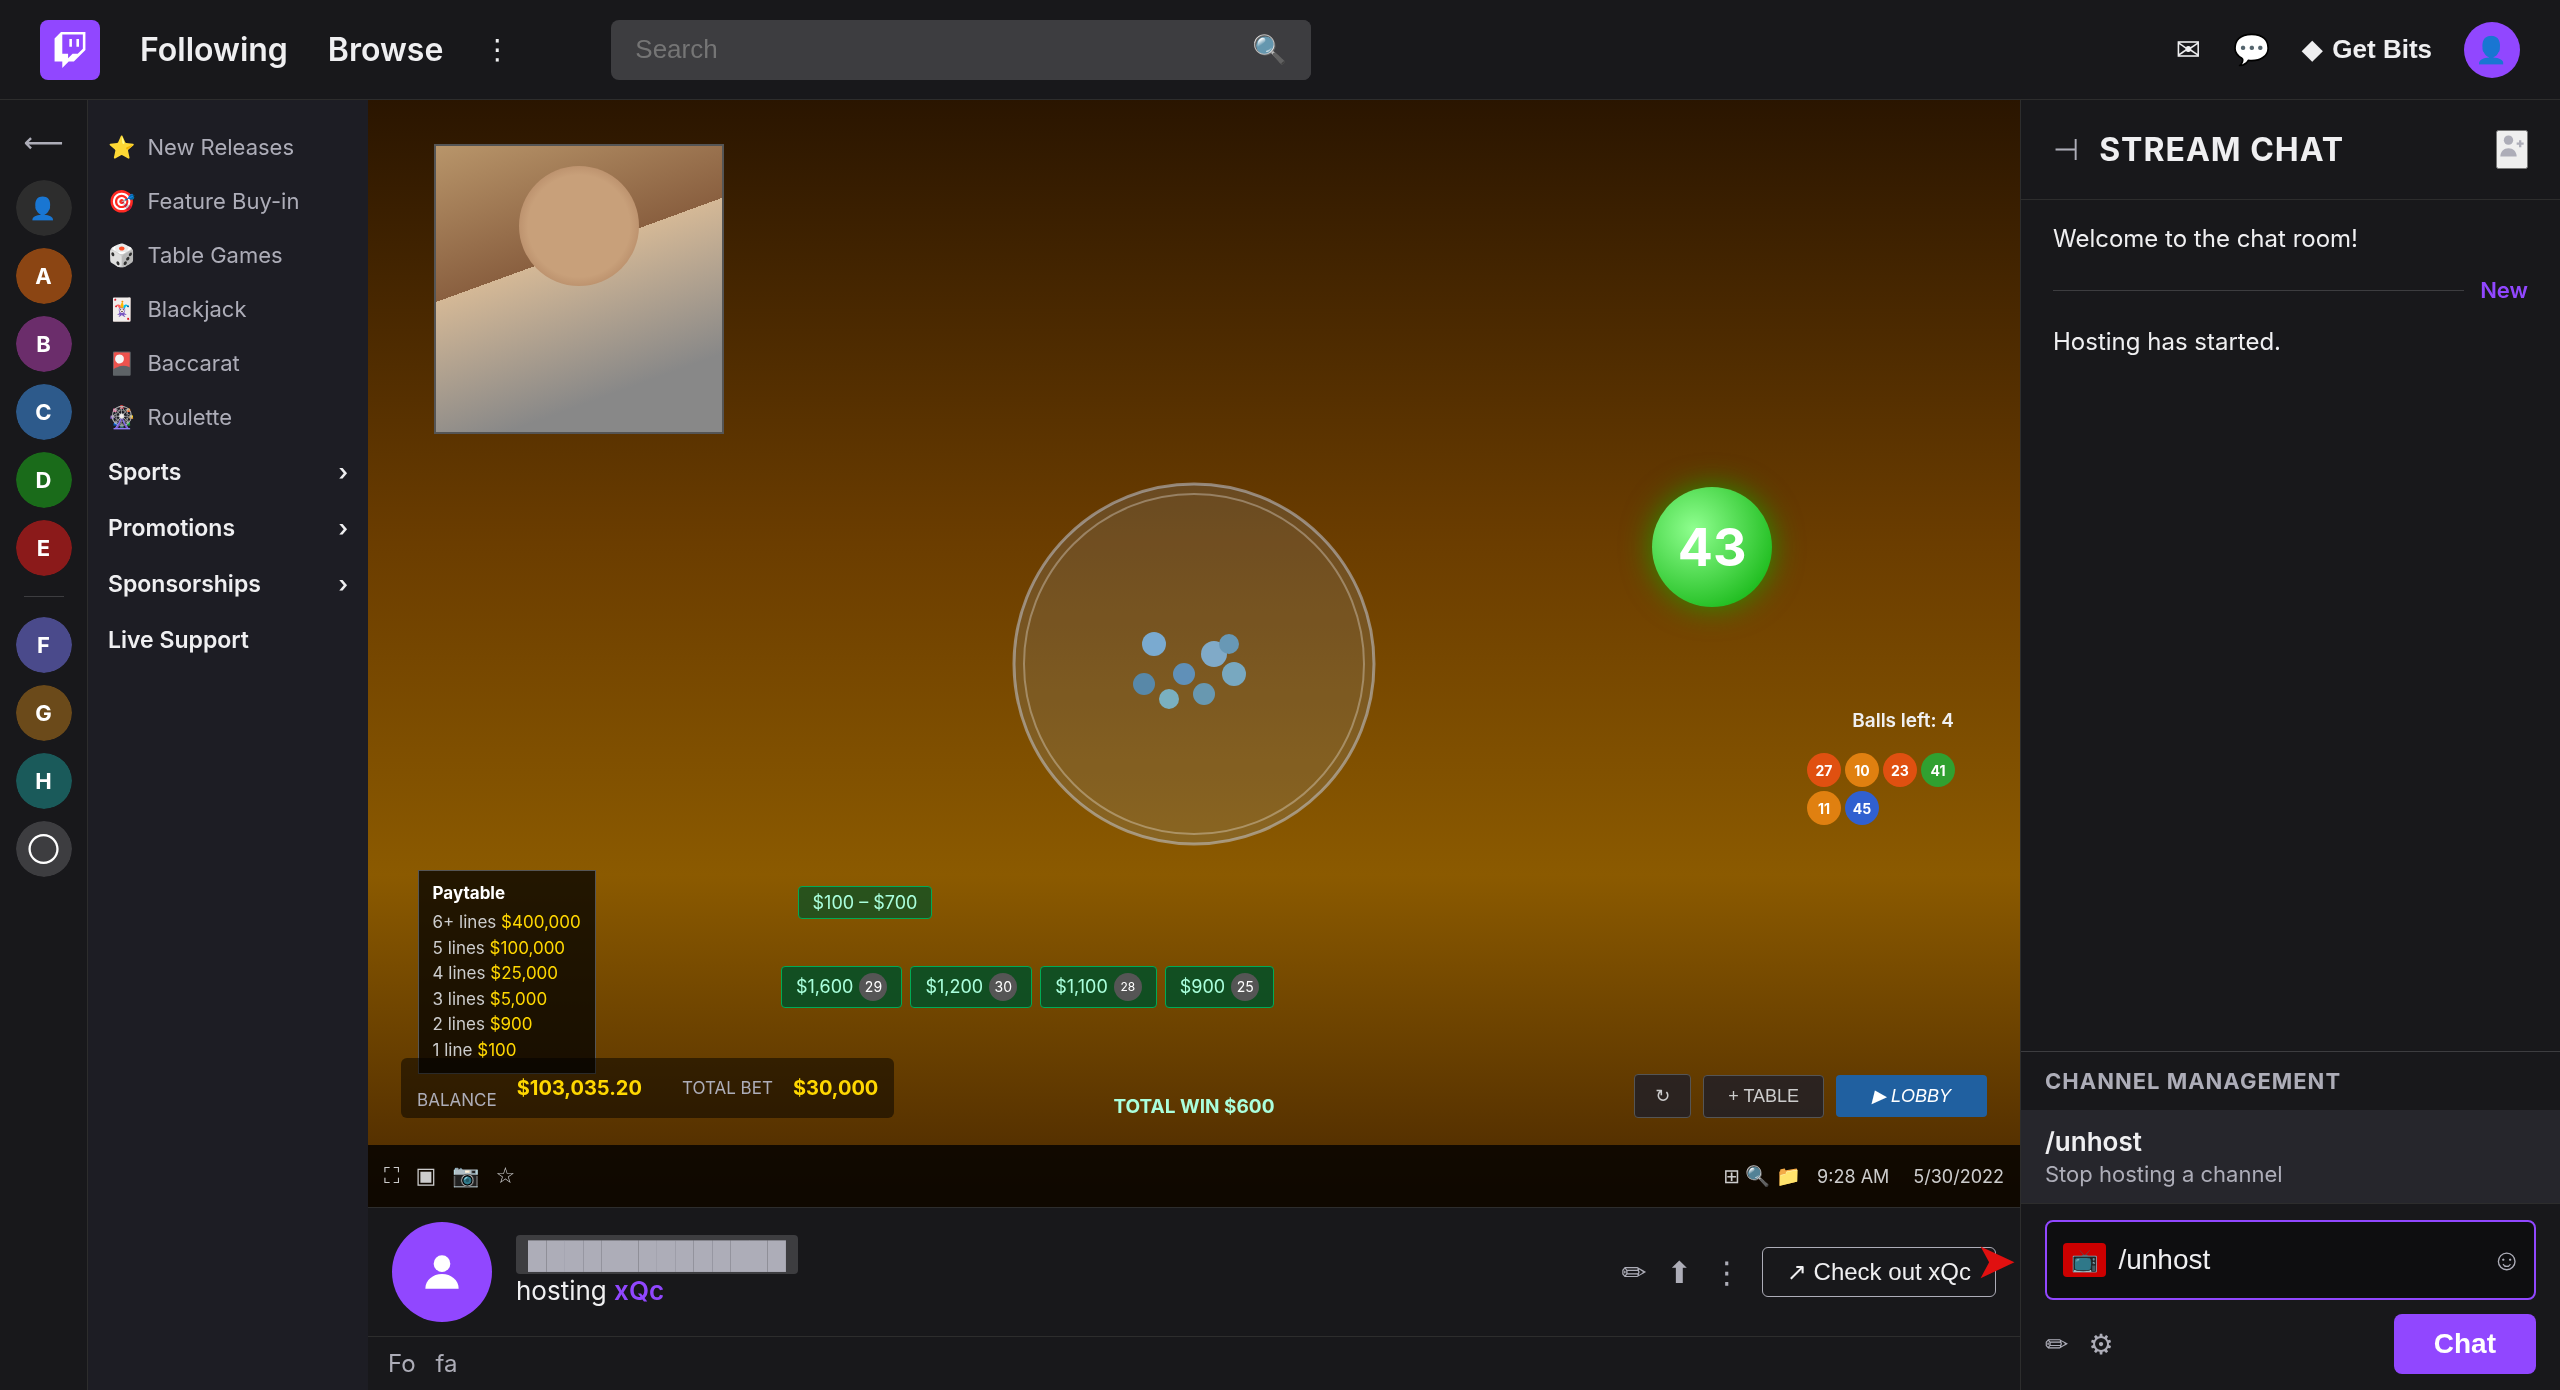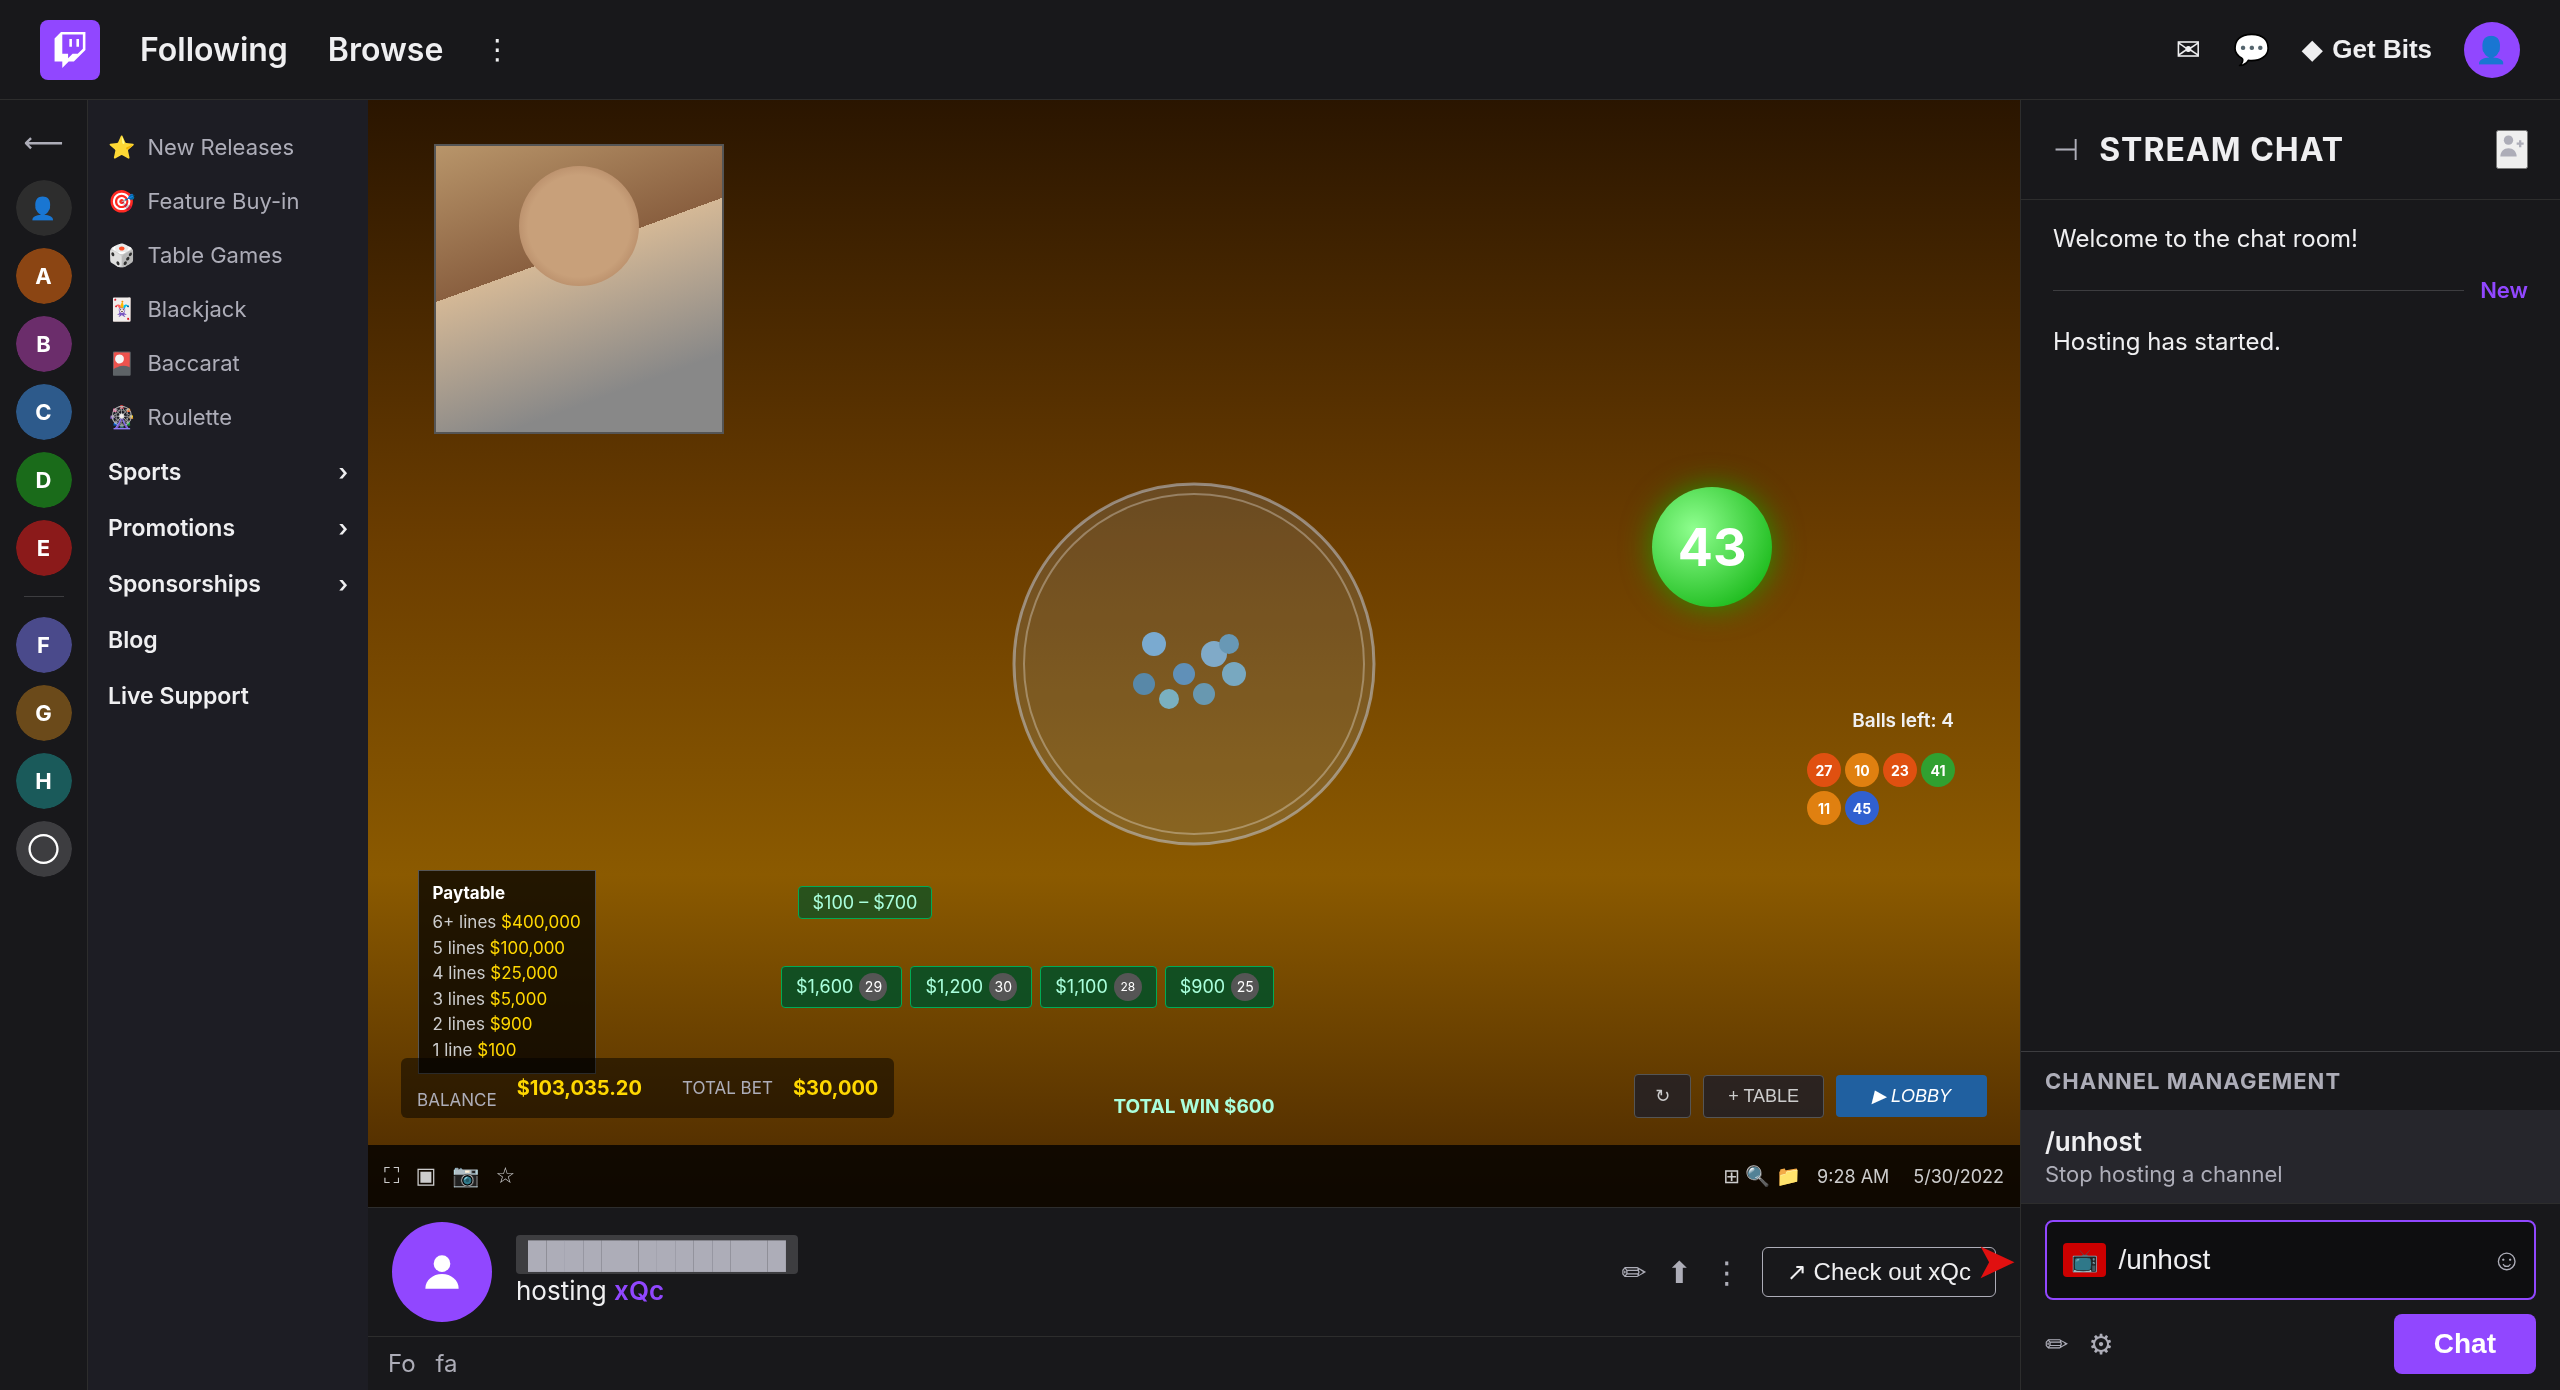--- a/index.html
+++ b/index.html
@@ -351,20 +351,24 @@
   <div class="logo">
     <svg width="36" height="36" viewBox="0 0 24 24" fill="white">
       <path d="M11.571 4.714h1.715v5.143H11.57zm4.715 0H18v5.143h-1.714zM6 0L1.714 4.286v15.428h5.143V24l4.286-4.286h3.428L22.286 12V0zm14.571 11.143l-3.428 3.428h-3.429l-3 3v-3H6.857V1.714h13.714z"></path>
     </svg>
   </div>
   <div class="nav-links">
     <a class="nav-link">Following</a>
     <a class="nav-link">Browse</a>
     <button class="more-btn">⋮</button>
   </div>
+  <div class="search-bar">
+    <input class="search-input" type="text" placeholder="Search" style="">
+    <button class="search-btn">🔍</button>
+  </div>
   <div class="right-icons">
     <button class="icon-btn">✉</button>
     <button class="icon-btn">💬</button>
     <button class="get-bits-btn">
       <span>◆</span>
       <span>Get Bits</span>
     </button>
     <div class="avatar">👤</div>
   </div>
 </div>
@@ -437,23 +441,20 @@
         <span>Sports</span>
         <span>›</span>
       </div>
       <div class="game-sidebar-category">
         <span>Promotions</span>
         <span>›</span>
       </div>
       <div class="game-sidebar-category">
         <span>Sponsorships</span>
         <span>›</span>
-      </div>
-      <div class="game-sidebar-category">
-        <span>Blog</span>
       </div>
       <div class="game-sidebar-category">
         <span>Live Support</span>
       </div>
     </div>
 
     <div class="stream-content-area">
 
       <div class="stream-video">
         <div class="bingo-scene">

